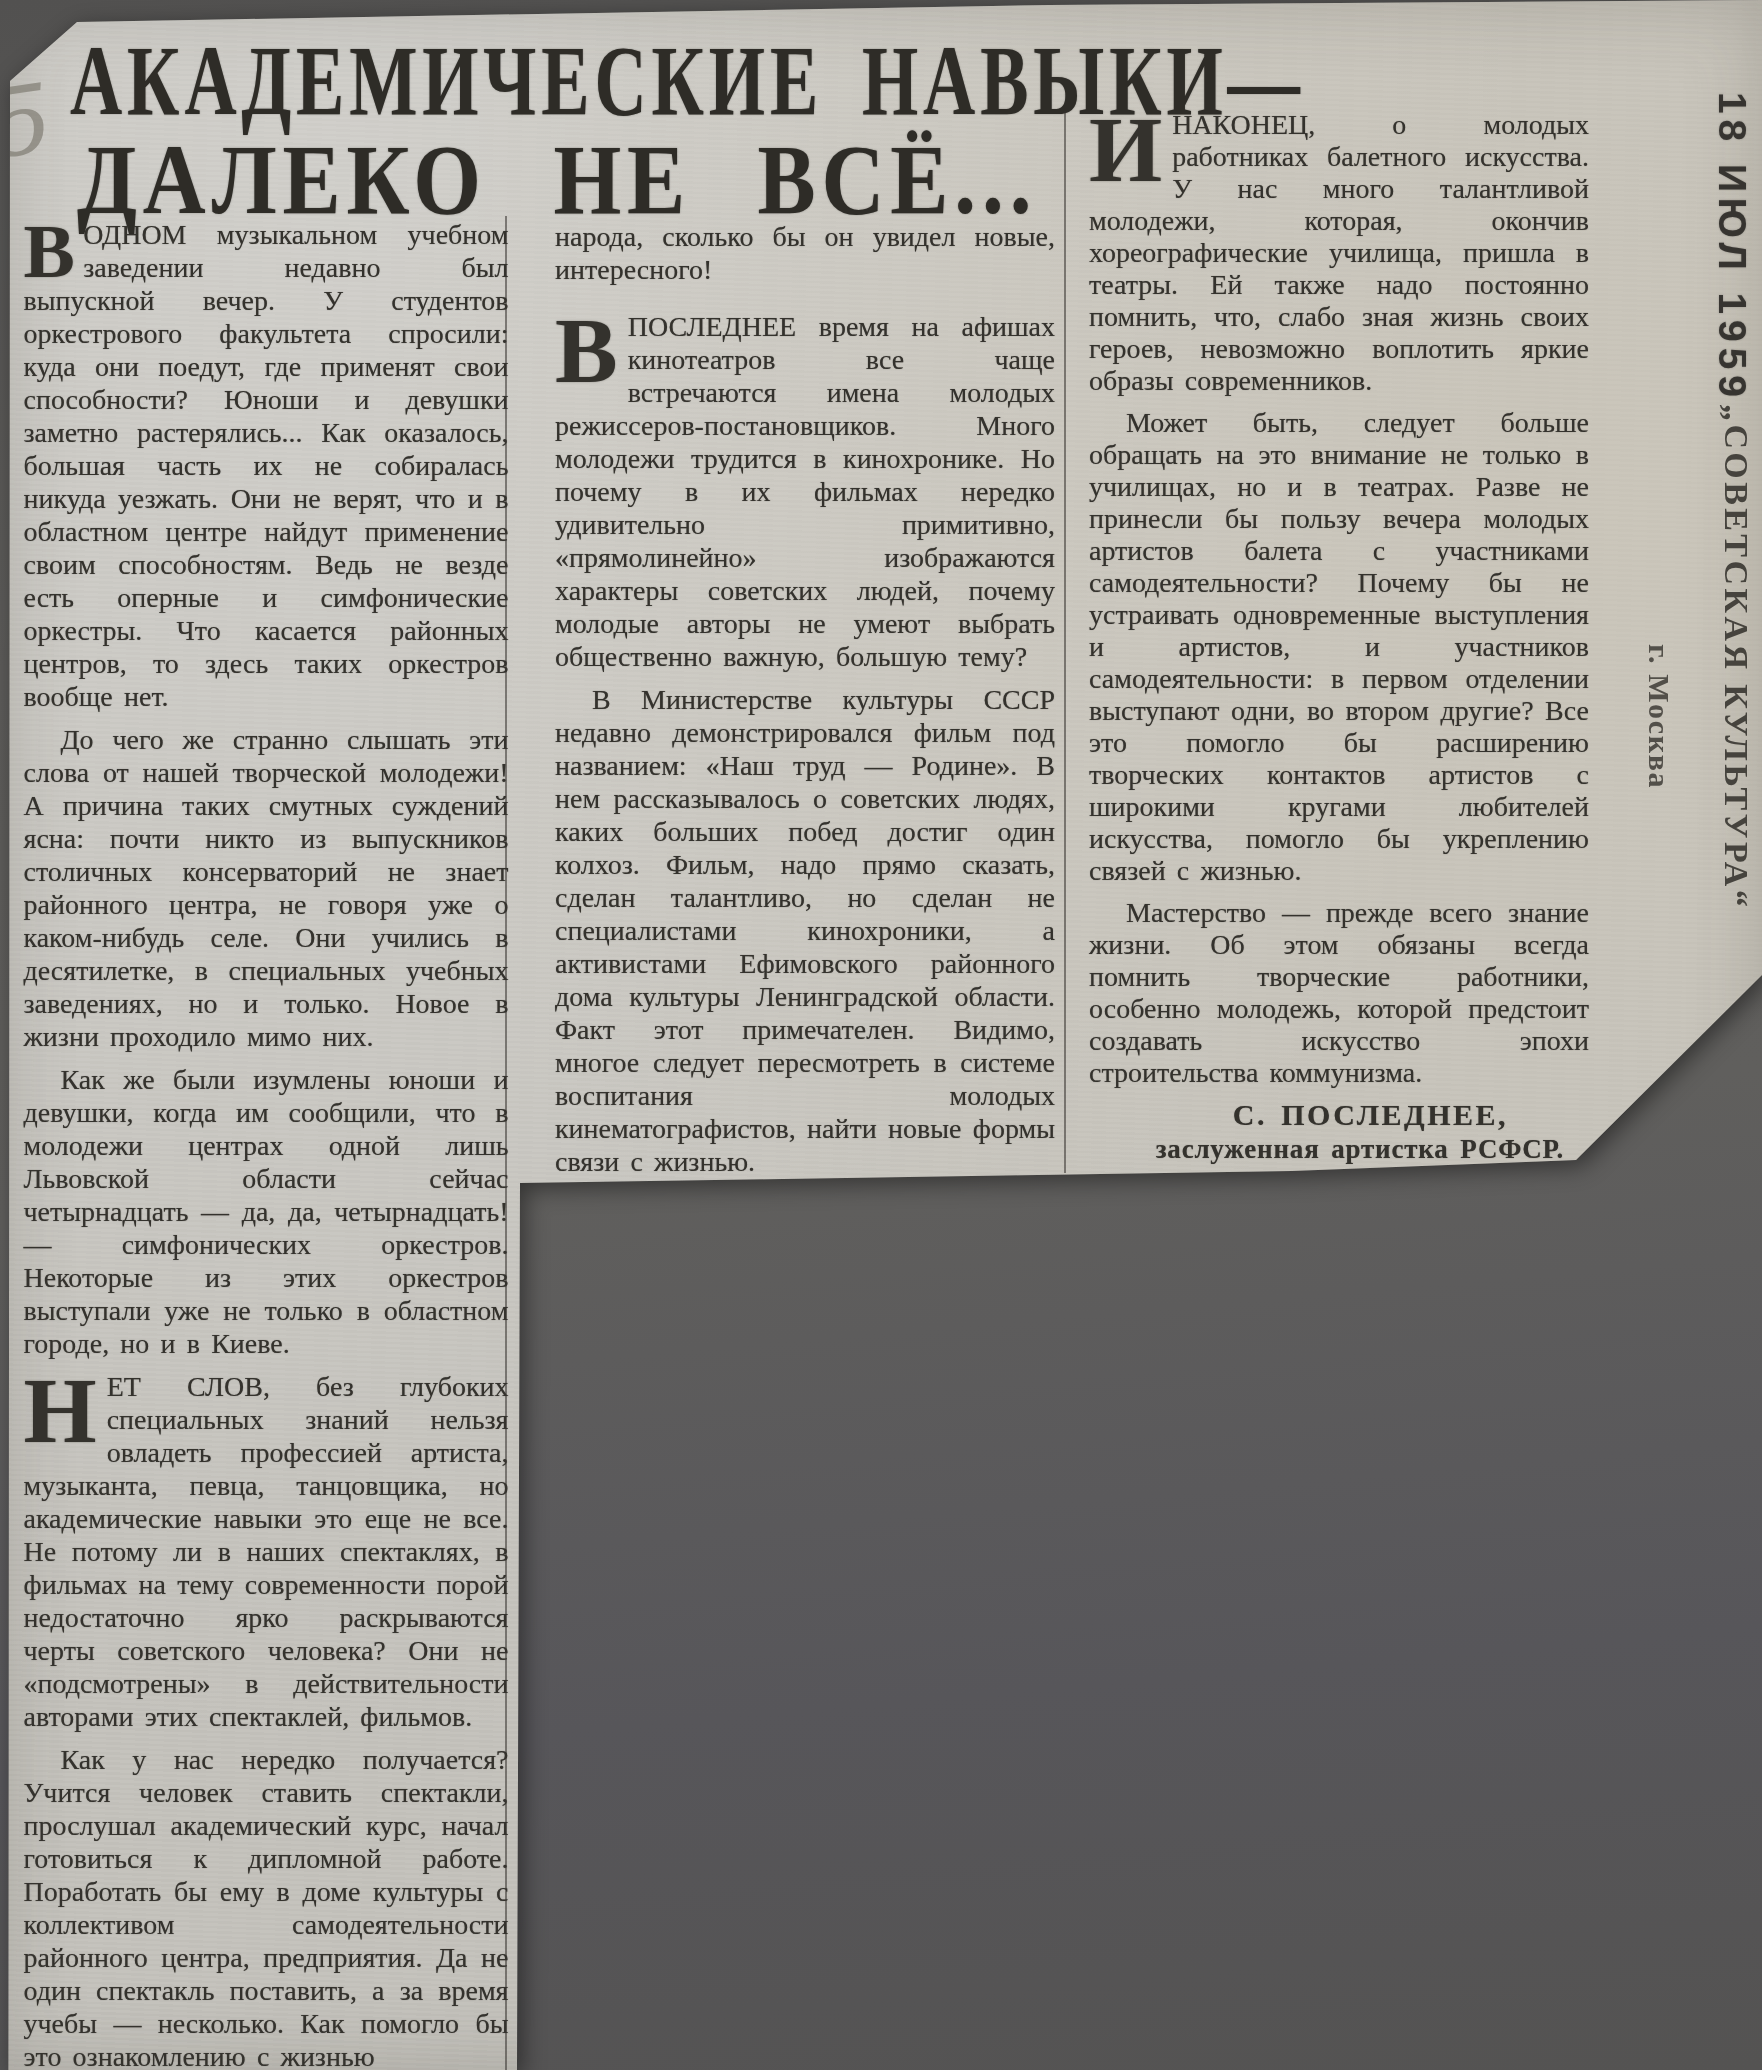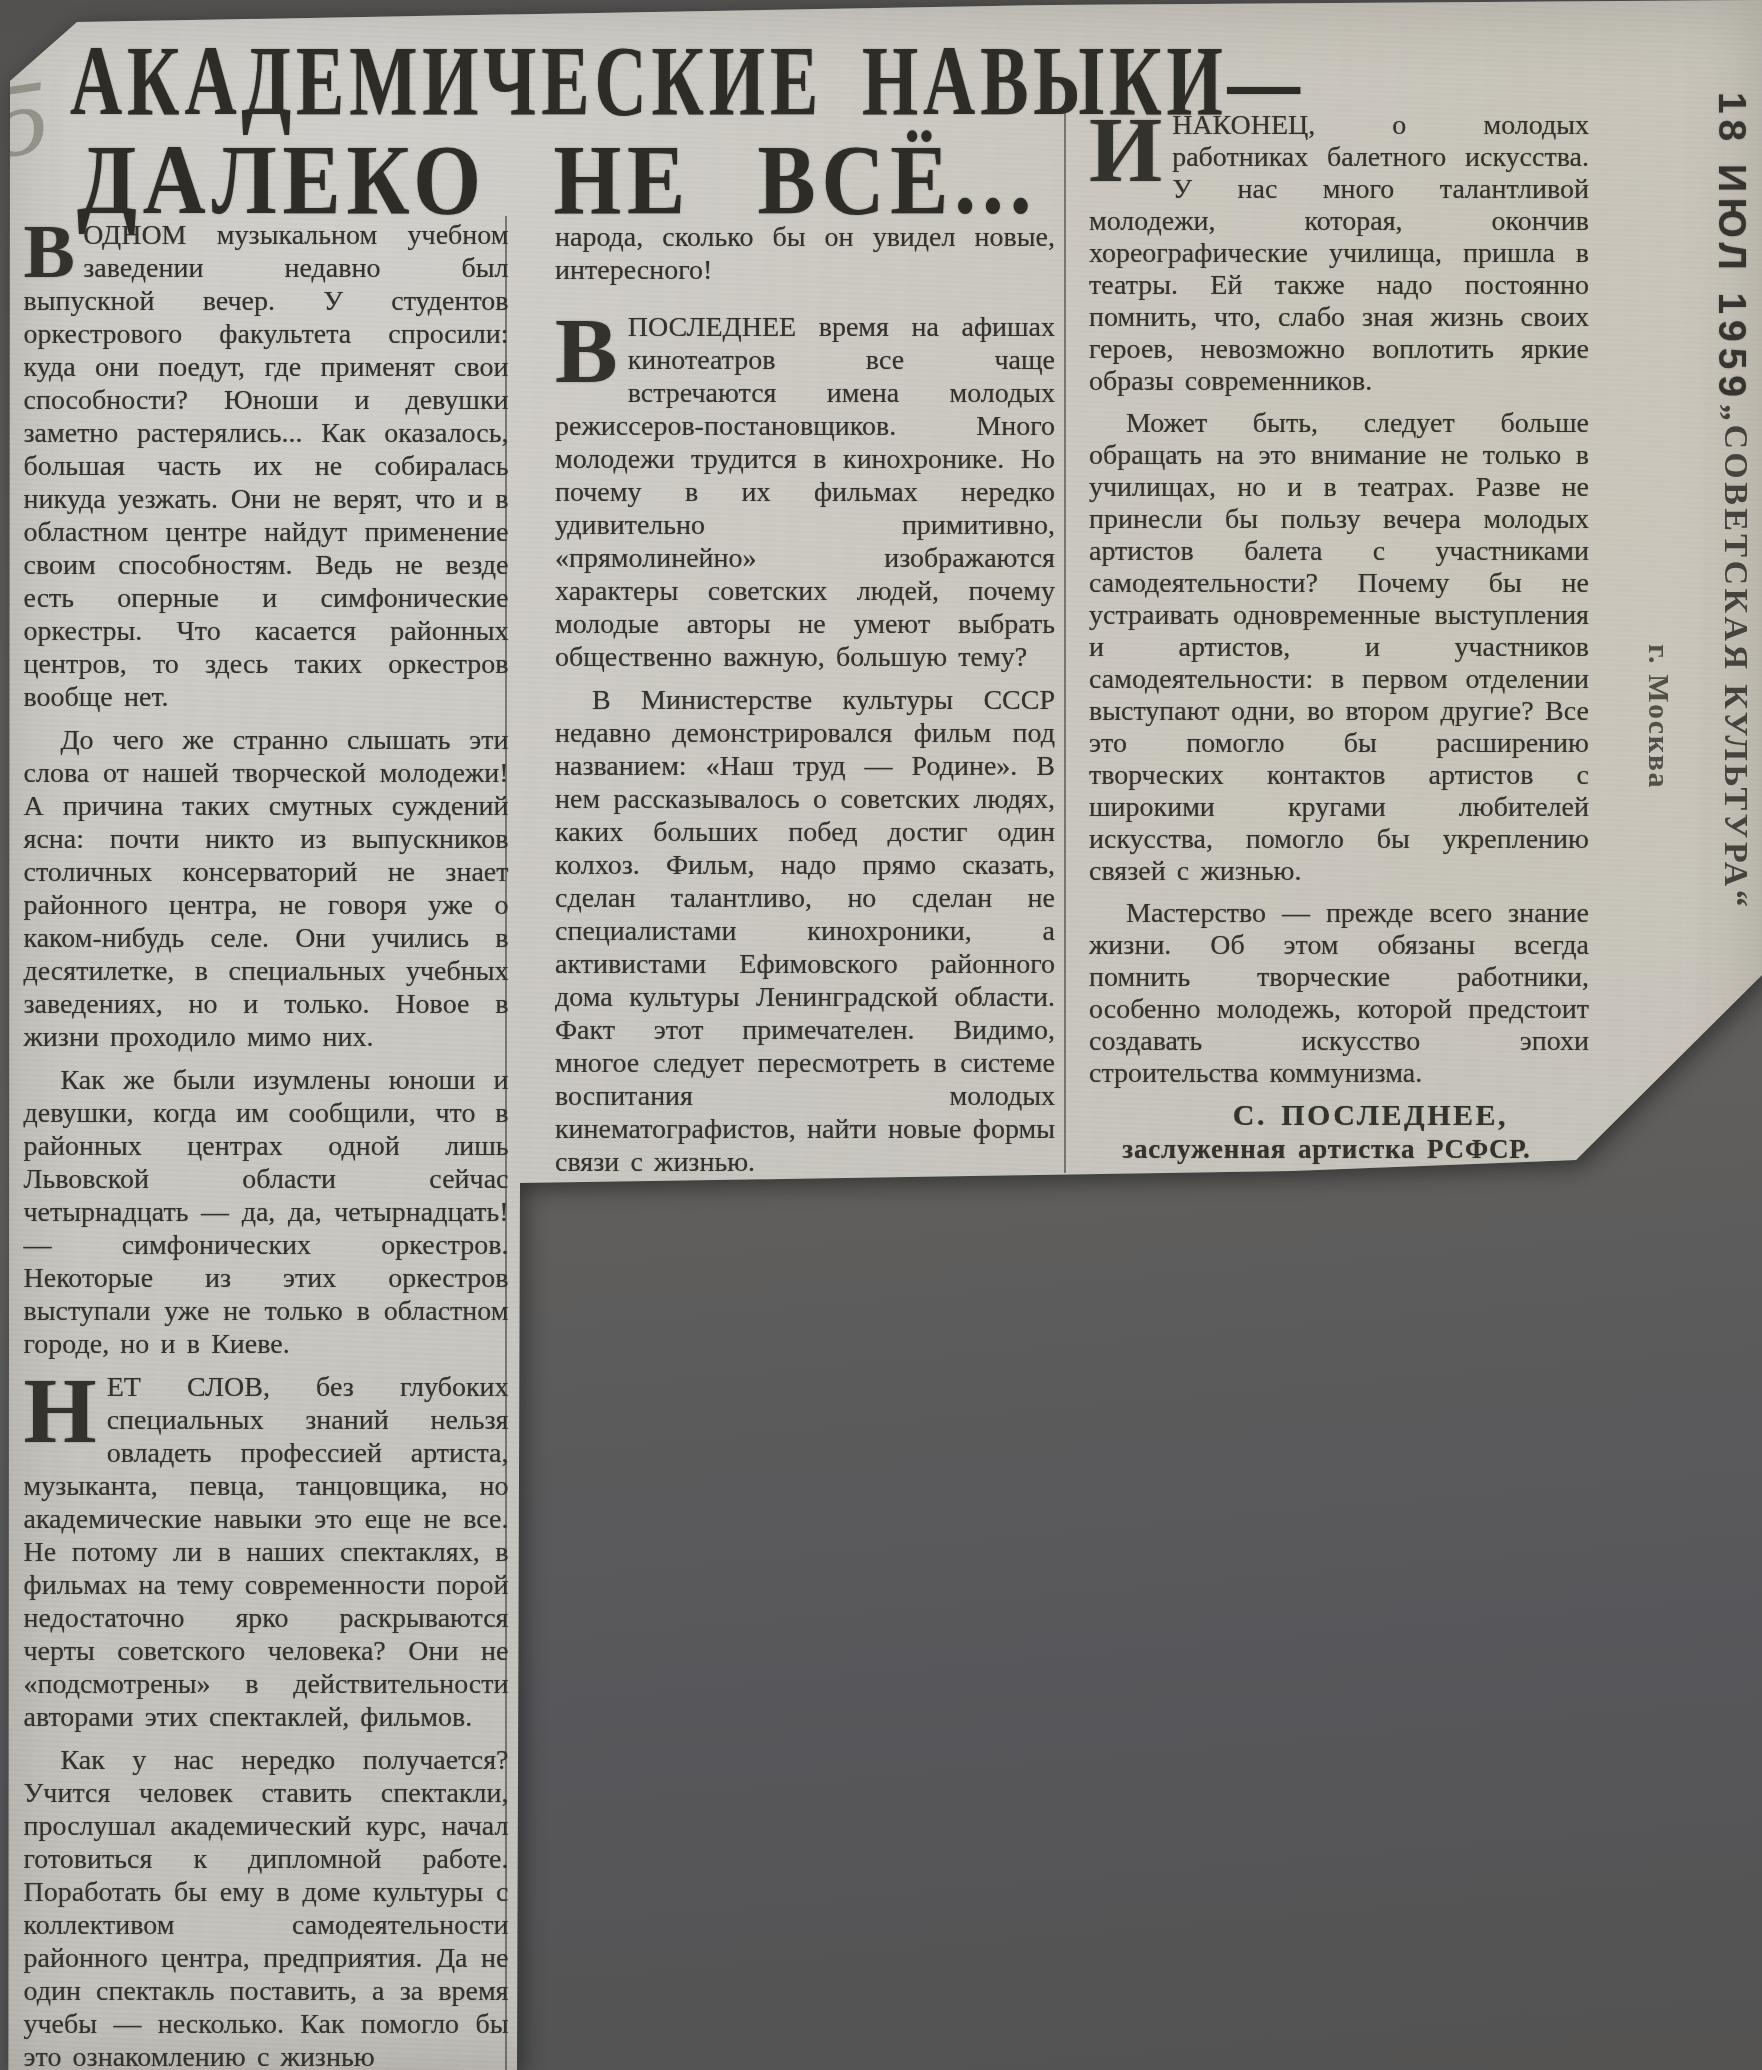--- a/index.html
+++ b/index.html
@@ -46,21 +46,21 @@
   .col1{left:23.5px;top:218px;width:485px;}
   .col2{left:555px;top:220px;width:500px;}
   .col2 p.runover{margin-bottom:23.5px;}
   .col3{left:1089px;top:109px;width:500px;line-height:32px;}
   .indent{text-indent:37px;}
   .cap{float:left;font-weight:bold;font-size:94px;line-height:70px;margin:5px 10px 0 0;
        text-shadow:0 0 1.7px rgba(40,38,33,0.5);}
   .cap-sm{font-size:77px;line-height:60px;margin:3.4px 8.4px 0 0;}
   .sig1{margin:8.4px 81px 0 0 !important;text-align:right;font-weight:bold;font-size:30px;
         letter-spacing:2.5px;text-indent:0;}
-  .sig2{margin:1.7px 25px 0 0 !important;text-align:center;font-weight:bold;font-size:27px;
+  .sig2{margin:1.7px 25px 0 0 !important;text-align:right;font-weight:bold;font-size:27px;
         letter-spacing:0.8px;text-indent:0;}
   
   .stamp{position:absolute;white-space:nowrap;transform:rotate(90deg);transform-origin:0 0;
          font-family:"Liberation Sans","DejaVu Sans",sans-serif;}
   .stamp-date{left:1754px;top:92px;font-size:39px;font-weight:bold;letter-spacing:5.9px;
               color:rgba(43,41,37,0.88);text-shadow:0 0 1.7px rgba(43,41,37,0.4);}
   .stamp-news{left:1755px;top:404px;font-size:34px;font-weight:bold;letter-spacing:3.4px;
               color:rgba(48,46,41,0.85);font-family:"Liberation Serif",serif;}
   .stamp-city{left:1676px;top:644px;font-size:30px;font-weight:bold;letter-spacing:1.7px;
               color:rgba(52,50,45,0.8);font-family:"Liberation Serif",serif;}
@@ -81,21 +81,21 @@
       <div class="title t2 ink">ДАЛЕКО НЕ ВСЁ...</div>
 
       <div class="hand5">5</div>
 
       <div class="rule rule1"></div>
       <div class="rule rule2"></div>
 
       <div class="col col1 ink">
         <p class="para"><span class="cap cap-sm">В</span><span>ОДНОМ музыкальном учебном заведении недавно был выпускной вечер. У студентов оркестрового факультета спросили: куда они поедут, где применят свои способности? Юноши и девушки заметно растерялись... Как оказалось, большая часть их не собиралась никуда уезжать. Они не верят, что и в областном центре найдут применение своим способностям. Ведь не везде есть оперные и симфонические оркестры. Что касается районных центров, то здесь таких оркестров вообще нет.</span></p>
         <p class="para indent"><span>До чего же странно слышать эти слова от нашей творческой молодежи! А причина таких смутных суждений ясна: почти никто из выпускников столичных консерваторий не знает районного центра, не говоря уже о каком-нибудь селе. Они учились в десятилетке, в специальных учебных заведениях, но и только. Новое в жизни проходило мимо них.</span></p>
-        <p class="para indent"><span>Как же были изумлены юноши и девушки, когда им сообщили, что в районных центрах одной лишь Львовской области сейчас четырнадцать — да, да, четырнадцать! — симфонических оркестров. Некоторые из этих оркестров выступали уже не только в областном городе, но и в Киеве.</span></p>
+        <p class="para indent"><span>Как же были изумлены юноши и девушки, когда им сообщили, что в молодежи центрах одной лишь Львовской области сейчас четырнадцать — да, да, четырнадцать! — симфонических оркестров. Некоторые из этих оркестров выступали уже не только в областном городе, но и в Киеве.</span></p>
         <p class="para"><span class="cap">Н</span><span>ЕТ СЛОВ, без глубоких специальных знаний нельзя овладеть профессией артиста, музыканта, певца, танцовщика, но академические навыки это еще не все. Не потому ли в наших спектаклях, в фильмах на тему современности порой недостаточно ярко раскрываются черты советского человека? Они не «подсмотрены» в действительности авторами этих спектаклей, фильмов.</span></p>
         <p class="para indent"><span>Как у нас нередко получается? Учится человек ставить спектакли, прослушал академический курс, начал готовиться к дипломной работе. Поработать бы ему в доме культуры с коллективом самодеятельности районного центра, предприятия. Да не один спектакль поставить, а за время учебы — несколько. Как помогло бы это ознакомлению с жизнью</span></p>
       </div>
 
       <div class="col col2 ink">
         <p class="para runover"><span>народа, сколько бы он увидел новые, интересного!</span></p>
         <p class="para"><span class="cap">В</span><span>ПОСЛЕДНЕЕ время на афишах кинотеатров все чаще встречаются имена молодых режиссеров-постановщиков. Много молодежи трудится в кинохронике. Но почему в их фильмах нередко удивительно примитивно, «прямолинейно» изображаются характеры советских людей, почему молодые авторы не умеют выбрать общественно важную, большую тему?</span></p>
         <p class="para indent"><span>В Министерстве культуры СССР недавно демонстрировался фильм под названием: «Наш труд — Родине». В нем рассказывалось о советских людях, каких больших побед достиг один колхоз. Фильм, надо прямо сказать, сделан талантливо, но сделан не специалистами кинохроники, а активистами Ефимовского районного дома культуры Ленинградской области. Факт этот примечателен. Видимо, многое следует пересмотреть в системе воспитания молодых кинематографистов, найти новые формы связи с жизнью.</span></p>
       </div>
 

